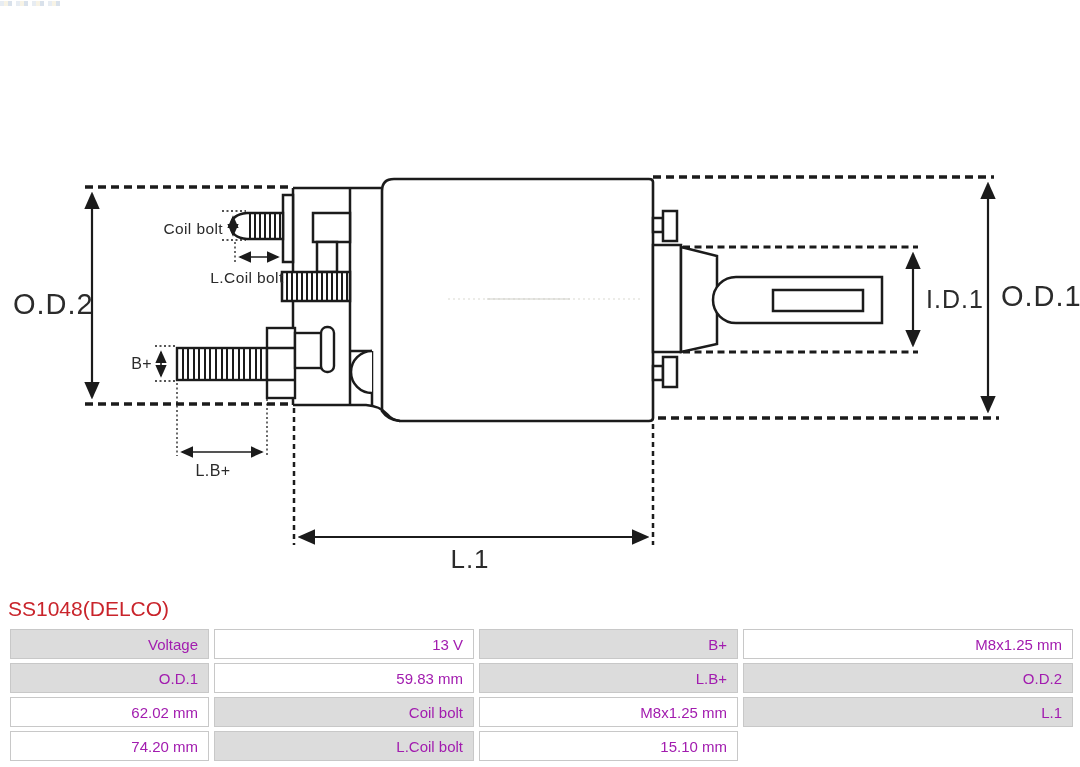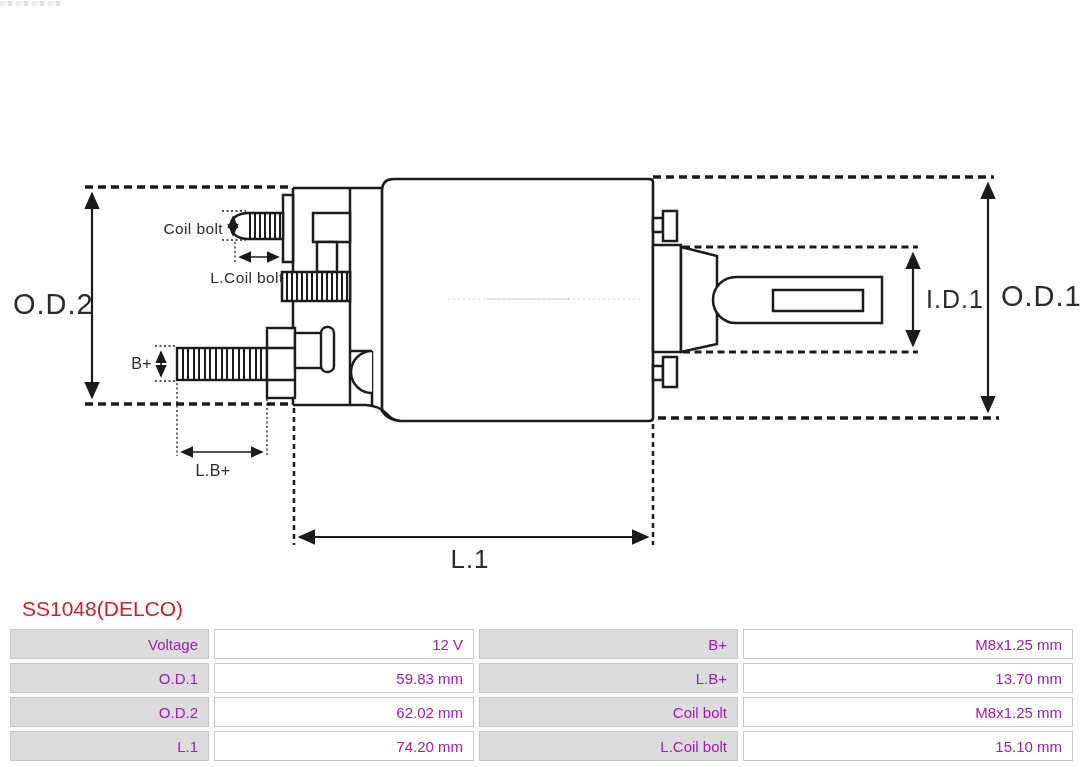--- a/index.html
+++ b/index.html
@@ -3,21 +3,21 @@
 <meta charset="utf-8">
 <style>
   html,body{margin:0;padding:0;background:#ffffff;}
   #page{position:relative;width:1080px;height:767px;background:#ffffff;overflow:hidden;
         font-family:"Liberation Sans", sans-serif;}
   #corner-artifact{position:absolute;left:0;top:1px;width:62px;height:5px;opacity:.75;
         background:repeating-linear-gradient(90deg,#dfe6ee 0 4px,#f5efdd 4px 8px,#ccd7e4 8px 12px,#ffffff 12px 16px);}
   #drawing{position:absolute;left:0;top:0;width:1080px;height:592px;}
   .dim-label{fill:#2b2b2b;letter-spacing:1px;}
   .dim-label-small{fill:#2b2b2b;letter-spacing:.4px;}
-  #product-title{position:absolute;left:22px;top:596px;font-size:21px;line-height:26px;
+  #product-title{position:absolute;left:8px;top:596px;font-size:21px;line-height:26px;
         color:#c9242b;}
   #spec-table{position:absolute;left:10px;top:629px;display:grid;
         grid-template-columns:199px 260px 259px 330px;grid-auto-rows:30px;gap:4px 5px;
         font-size:15px;color:#a21caf;}
   .cell{border:1px solid #c8c8c8;line-height:30px;text-align:right;padding-right:10px;
         white-space:nowrap;overflow:hidden;}
   .cell.lbl{background:#dcdcdc;}
   .cell.val{background:#ffffff;}
 </style>
 </head>
@@ -129,28 +129,27 @@
       <path d="M653,424 V545" stroke-width="2.5" stroke-dasharray="5 4"></path>
       <line x1="300" y1="537" x2="647" y2="537" stroke-width="2.2" marker-start="url(#arr)" marker-end="url(#arr)"></line>
       <text class="dim-label" x="470" y="568" font-size="26" text-anchor="middle" stroke="none">L.1</text>
     </g>
   </svg>
 
   <div id="product-title">SS1048(DELCO)</div>
 
   <div id="spec-table">
     <div class="cell lbl">Voltage</div>
-    <div class="cell val">12 V</div>
+    <div class="cell val">13 V</div>
     <div class="cell lbl">B+</div>
     <div class="cell val">M8x1.25 mm</div>
 
     <div class="cell lbl">O.D.1</div>
     <div class="cell val">59.83 mm</div>
     <div class="cell lbl">L.B+</div>
-    <div class="cell val">13.70 mm</div>
 
     <div class="cell lbl">O.D.2</div>
     <div class="cell val">62.02 mm</div>
     <div class="cell lbl">Coil bolt</div>
     <div class="cell val">M8x1.25 mm</div>
 
     <div class="cell lbl">L.1</div>
     <div class="cell val">74.20 mm</div>
     <div class="cell lbl">L.Coil bolt</div>
     <div class="cell val">15.10 mm</div>

